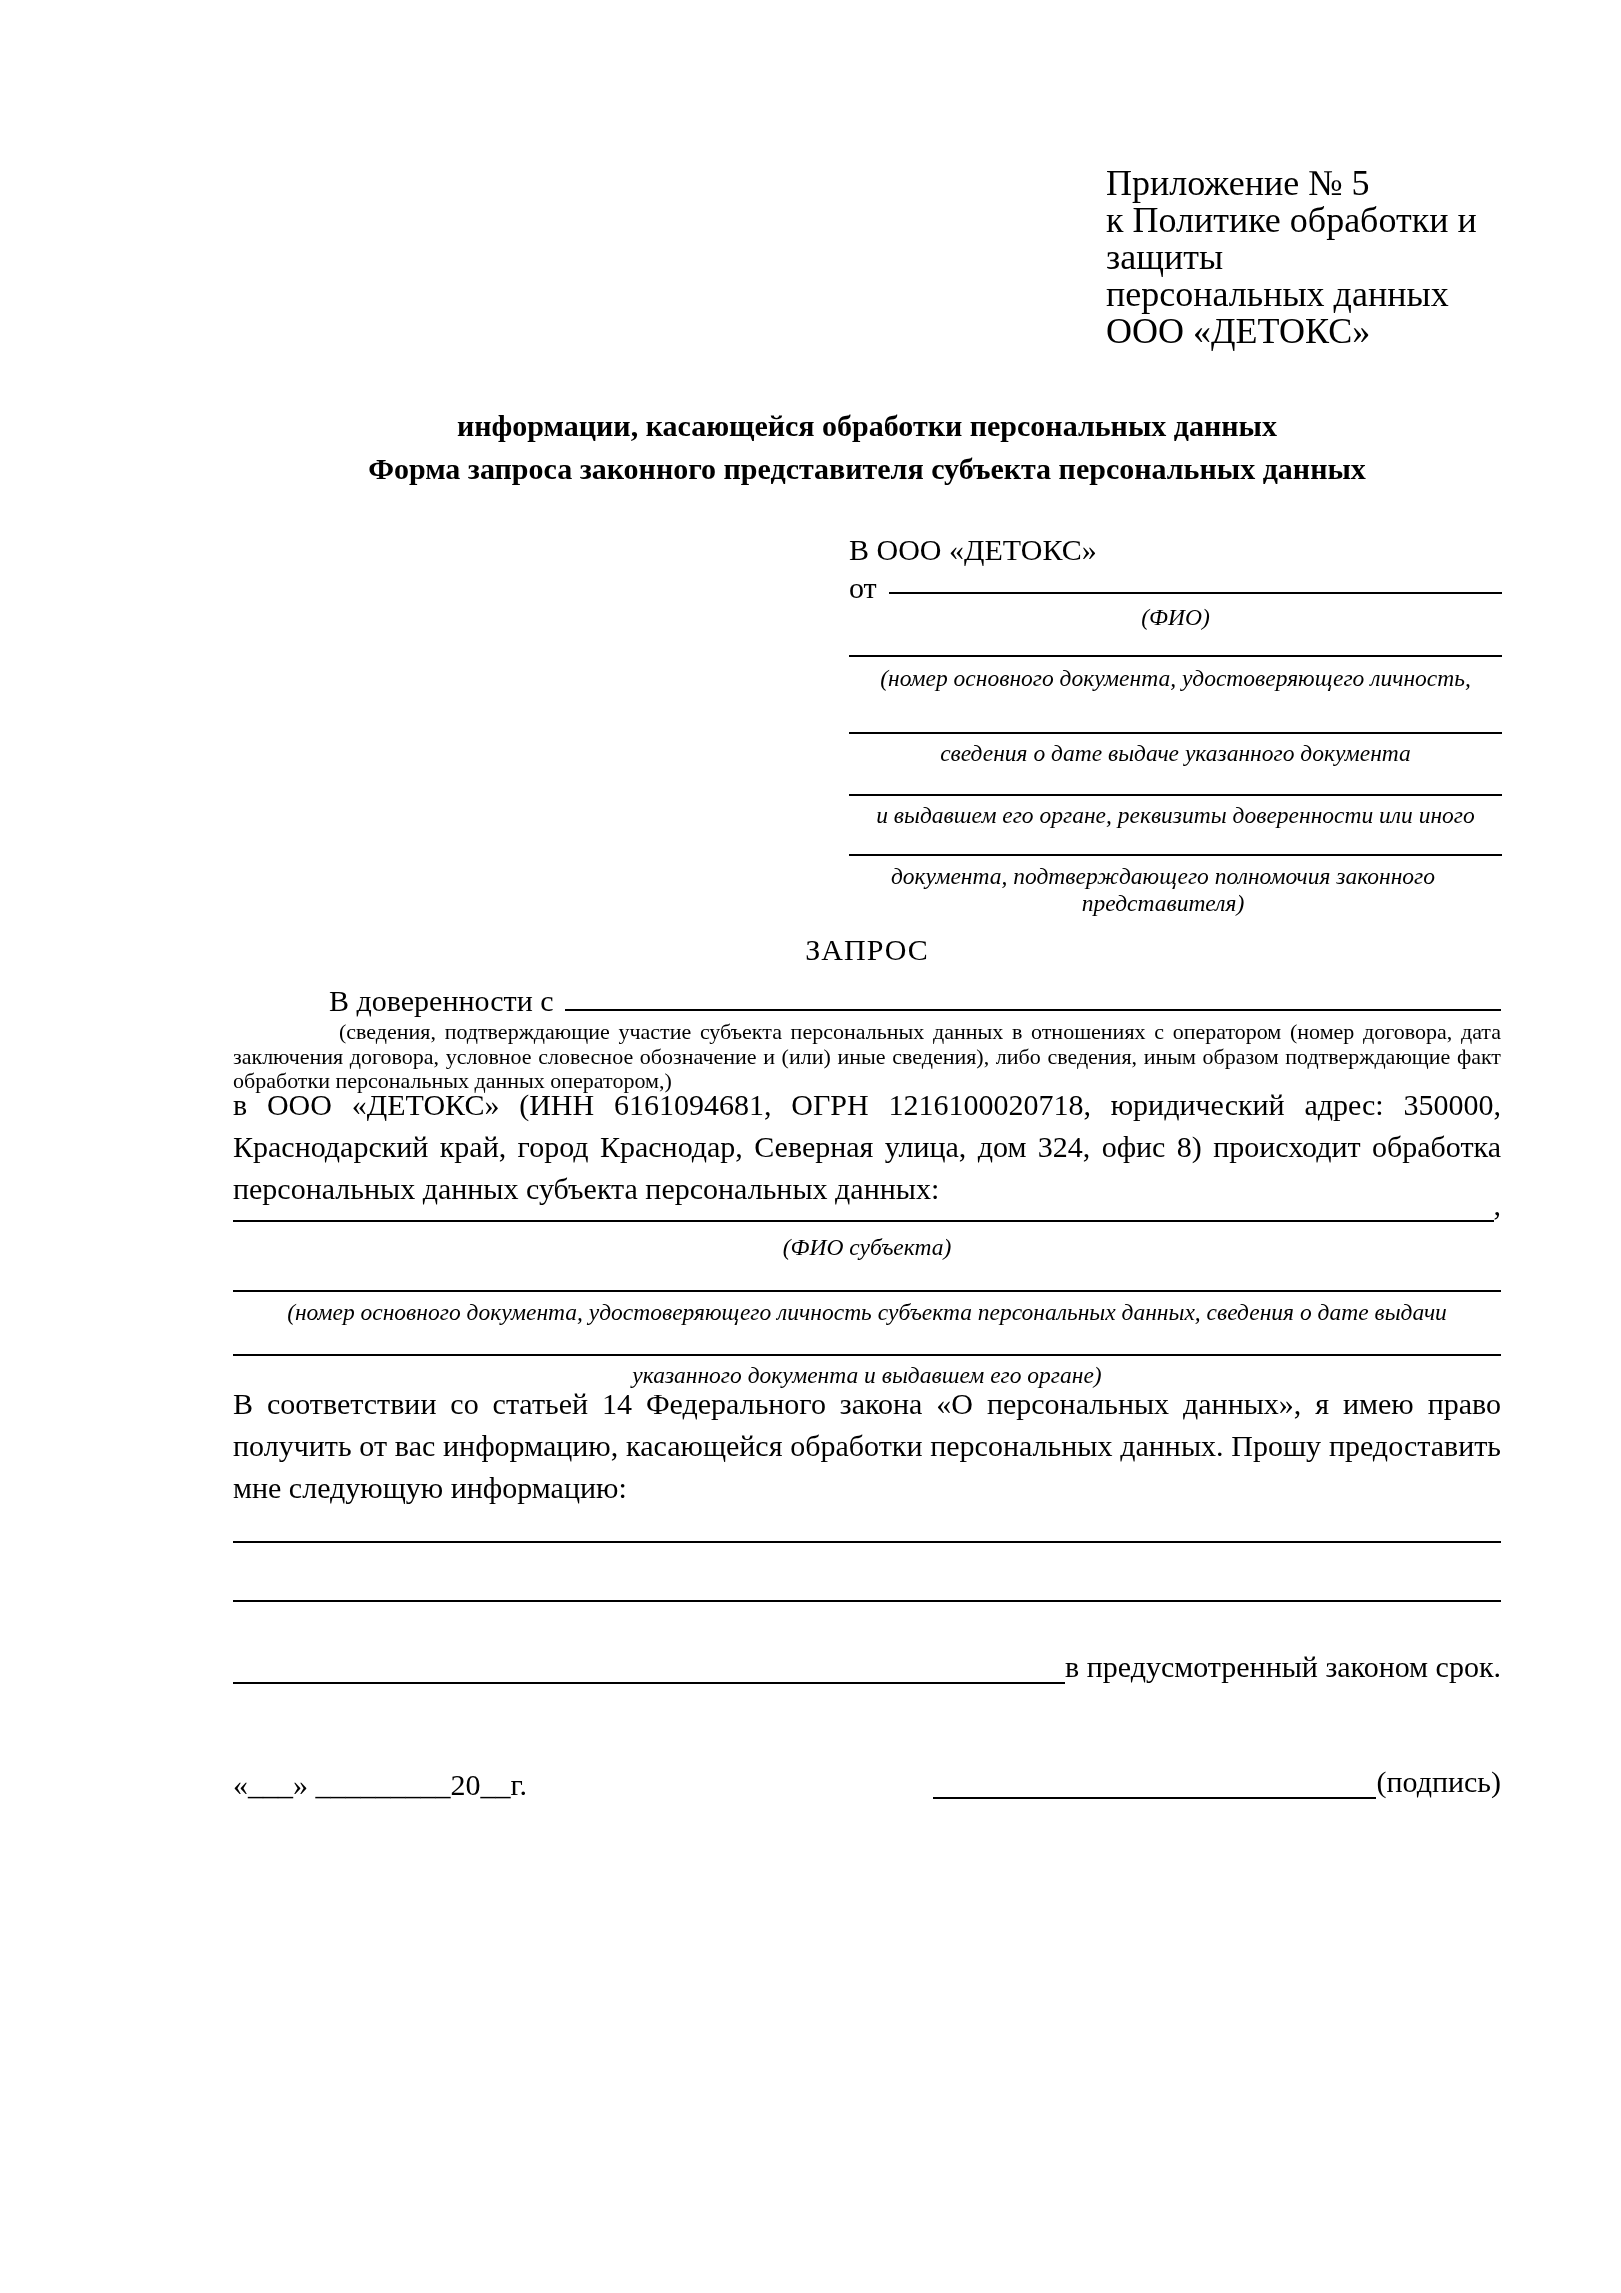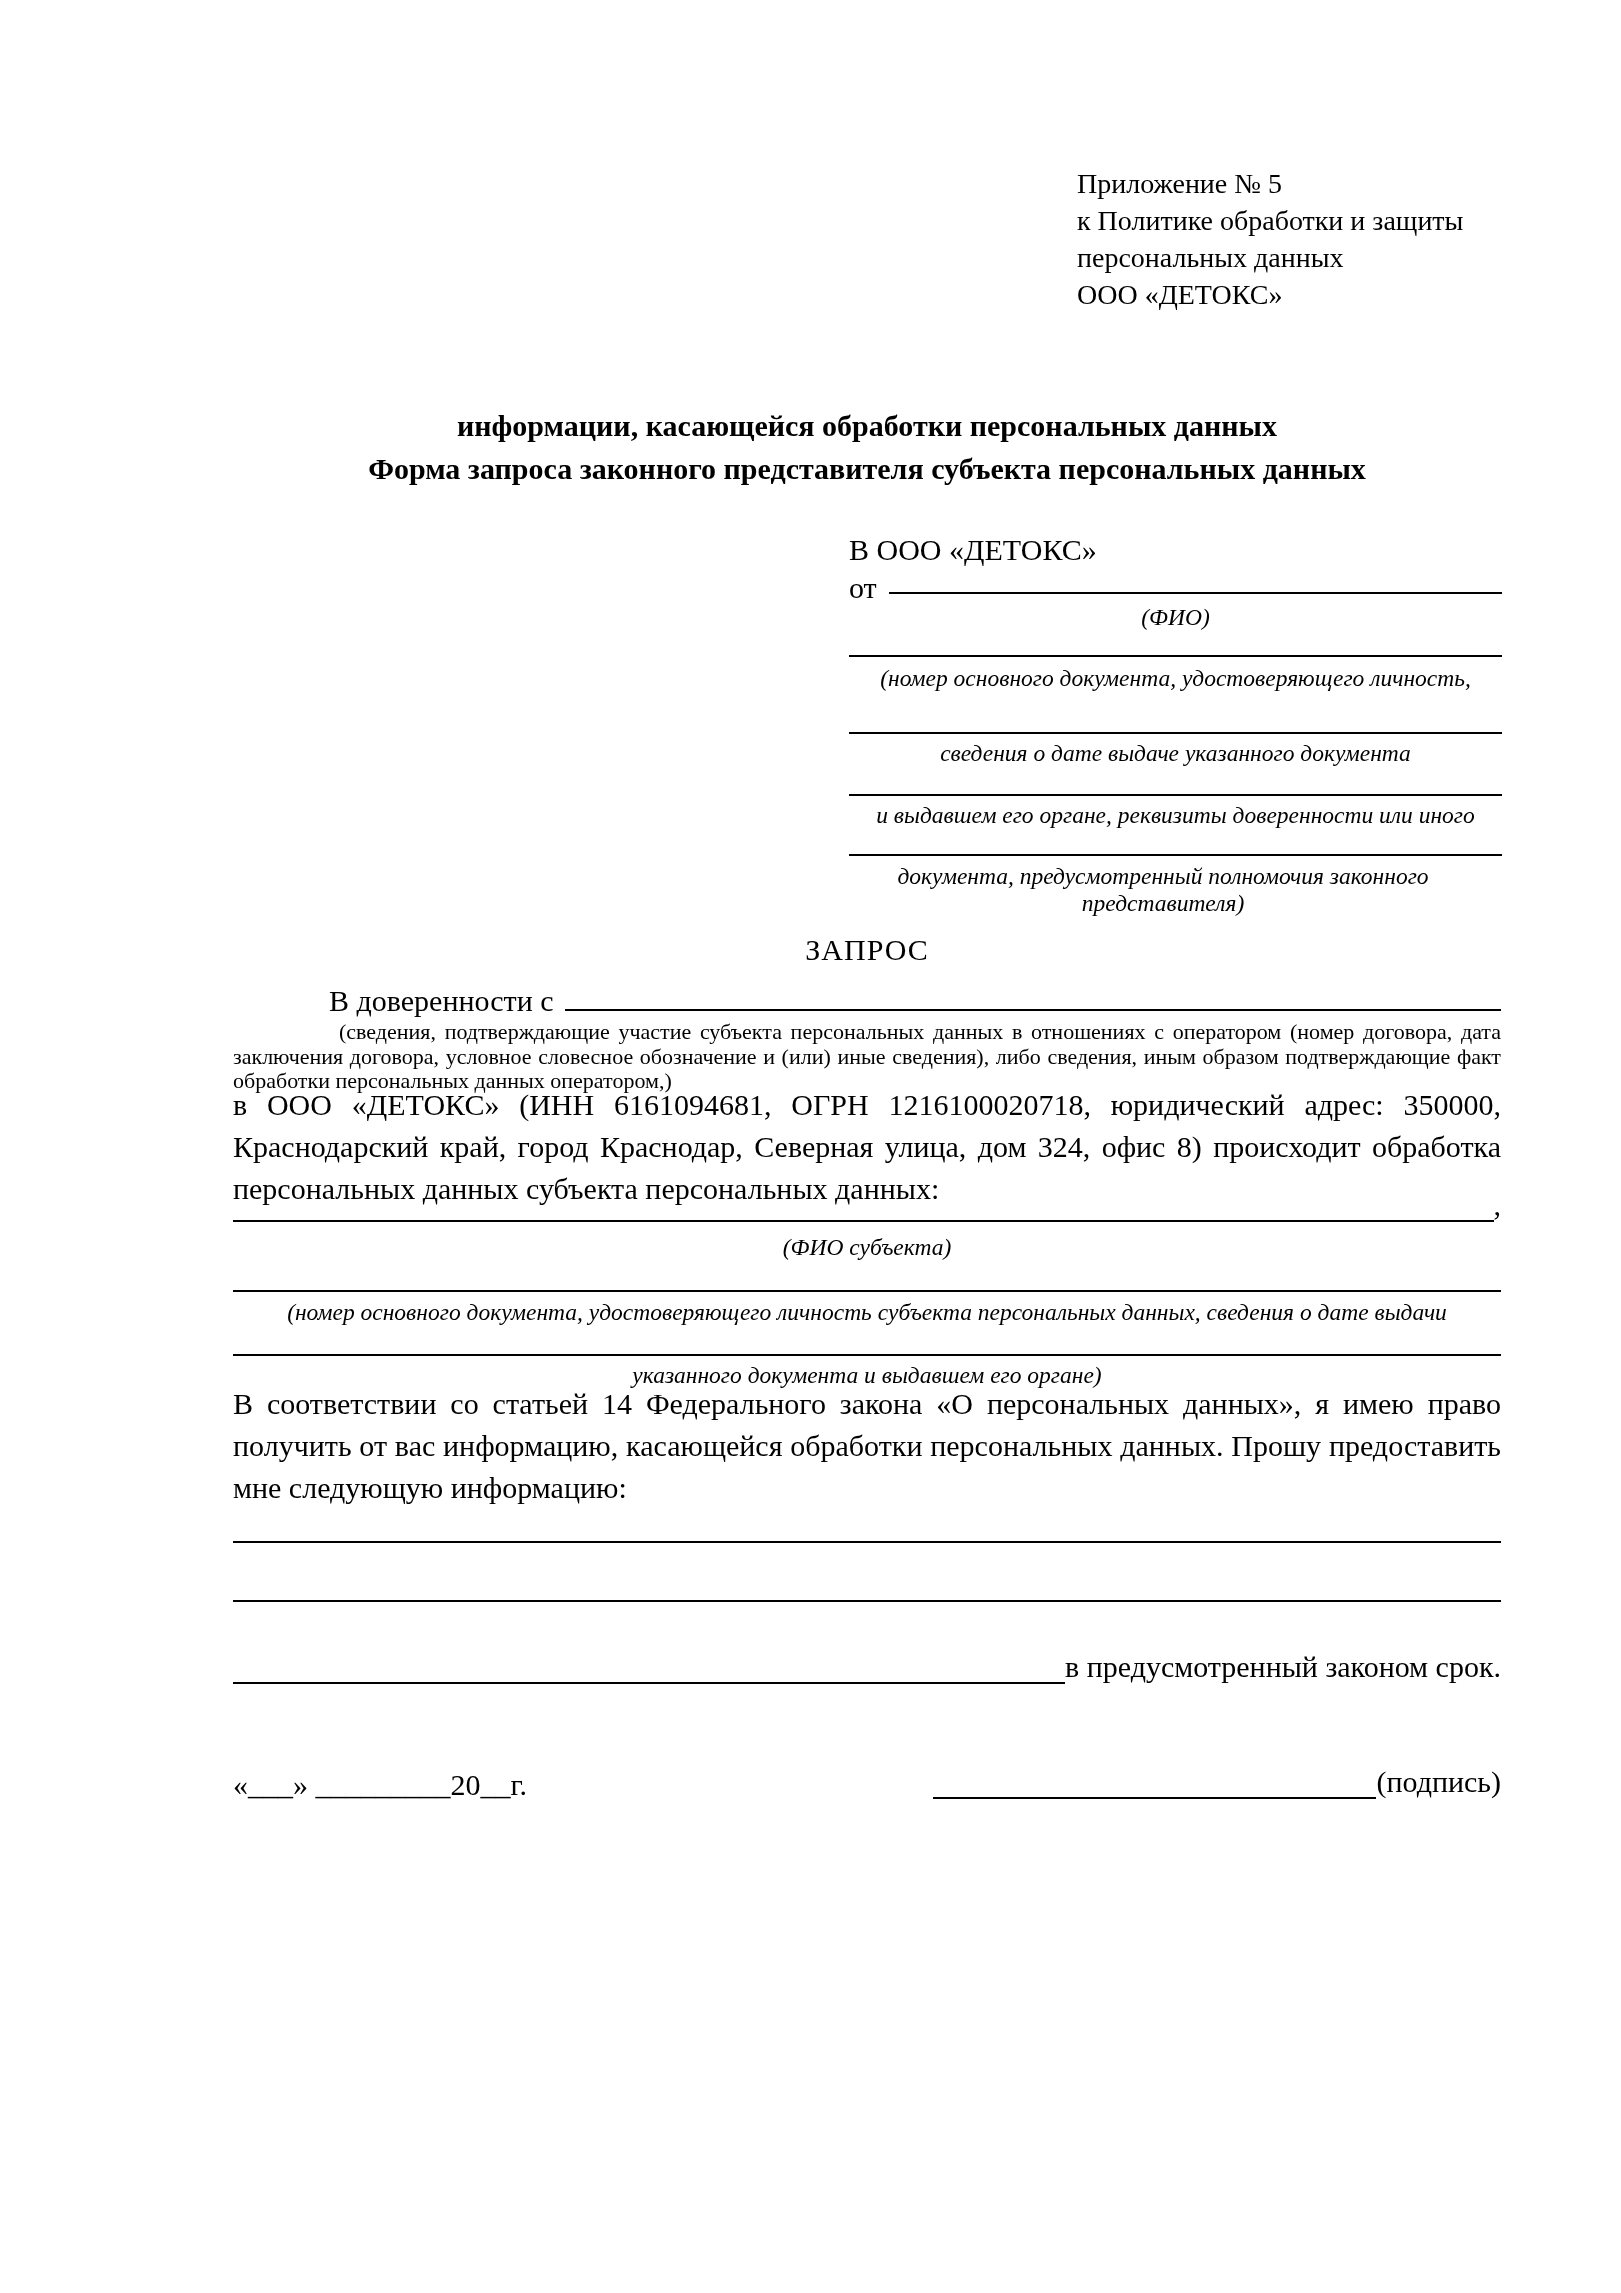--- a/index.html
+++ b/index.html
@@ -14,21 +14,21 @@
   }
   .abs{position:absolute;}
   .body-text{font-size:30px;line-height:42px;}
   .small{font-size:23.5px;line-height:26.5px;font-style:italic;}
   .tiny{font-size:22px;line-height:24.5px;}
   .center{text-align:center;}
   .justify{text-align:justify;}
   .flex-row{display:flex;}
   .fill{flex:1 1 auto;border-bottom:2.9px solid #000;margin-bottom:3.9px;}
   .fill-line{border-bottom:2.9px solid #000;}
-  .header-block{font-size:28px;line-height:37px;}
+  .header-block{font-size:36px;line-height:37px;margin-left:29px;}
   .title{font-size:30px;line-height:43px;font-weight:bold;text-align:center;}
   .heading{font-size:30px;letter-spacing:1px;text-align:center;}
 </style>
 </head>
 <body>
 
 <div class="page">
 
   <div class="abs header-block" style="left:1077px;top:165px;width:451px;">
     <div>Приложение № 5</div>
@@ -53,21 +53,21 @@
   <div class="abs fill-line" style="left:849px;top:626px;width:653px;height:29px;"></div>
   <div class="abs small center" style="left:849px;top:665px;width:653px;">(номер основного документа, удостоверяющего личность,</div>
 
   <div class="abs fill-line" style="left:849px;top:703px;width:653px;height:29px;"></div>
   <div class="abs small center" style="left:849px;top:740px;width:653px;">сведения о дате выдаче указанного документа</div>
 
   <div class="abs fill-line" style="left:849px;top:765px;width:653px;height:29px;"></div>
   <div class="abs small center" style="left:849px;top:802px;width:653px;">и выдавшем его органе, реквизиты доверенности или иного</div>
 
   <div class="abs fill-line" style="left:849px;top:825px;width:653px;height:29px;"></div>
-  <div class="abs small" style="left:814px;top:863px;width:698px;text-align:center;">документа, предусмотренный полномочия законного представителя)</div>
+  <div class="abs small" style="left:814px;top:863px;width:698px;text-align:center;">документа, подтверждающего полномочия законного представителя)</div>
 
   <div class="abs heading" style="left:233px;top:933px;width:1268px;">ЗАПРОС</div>
 
   <div class="abs flex-row body-text" style="left:233px;top:980px;width:1268px;height:35px;">
     <span style="margin-left:96px;margin-right:11.8px;">В доверенности с</span>
     <span class="fill"></span>
   </div>
 
   <div class="abs tiny justify" style="left:233px;top:1020px;width:1268px;text-indent:106px;">(сведения, подтверждающие участие субъекта персональных данных в отношениях с оператором (номер договора, дата заключения договора, условное словесное обозначение и (или) иные сведения), либо сведения, иным образом подтверждающие факт обработки персональных данных оператором,)</div>
 

